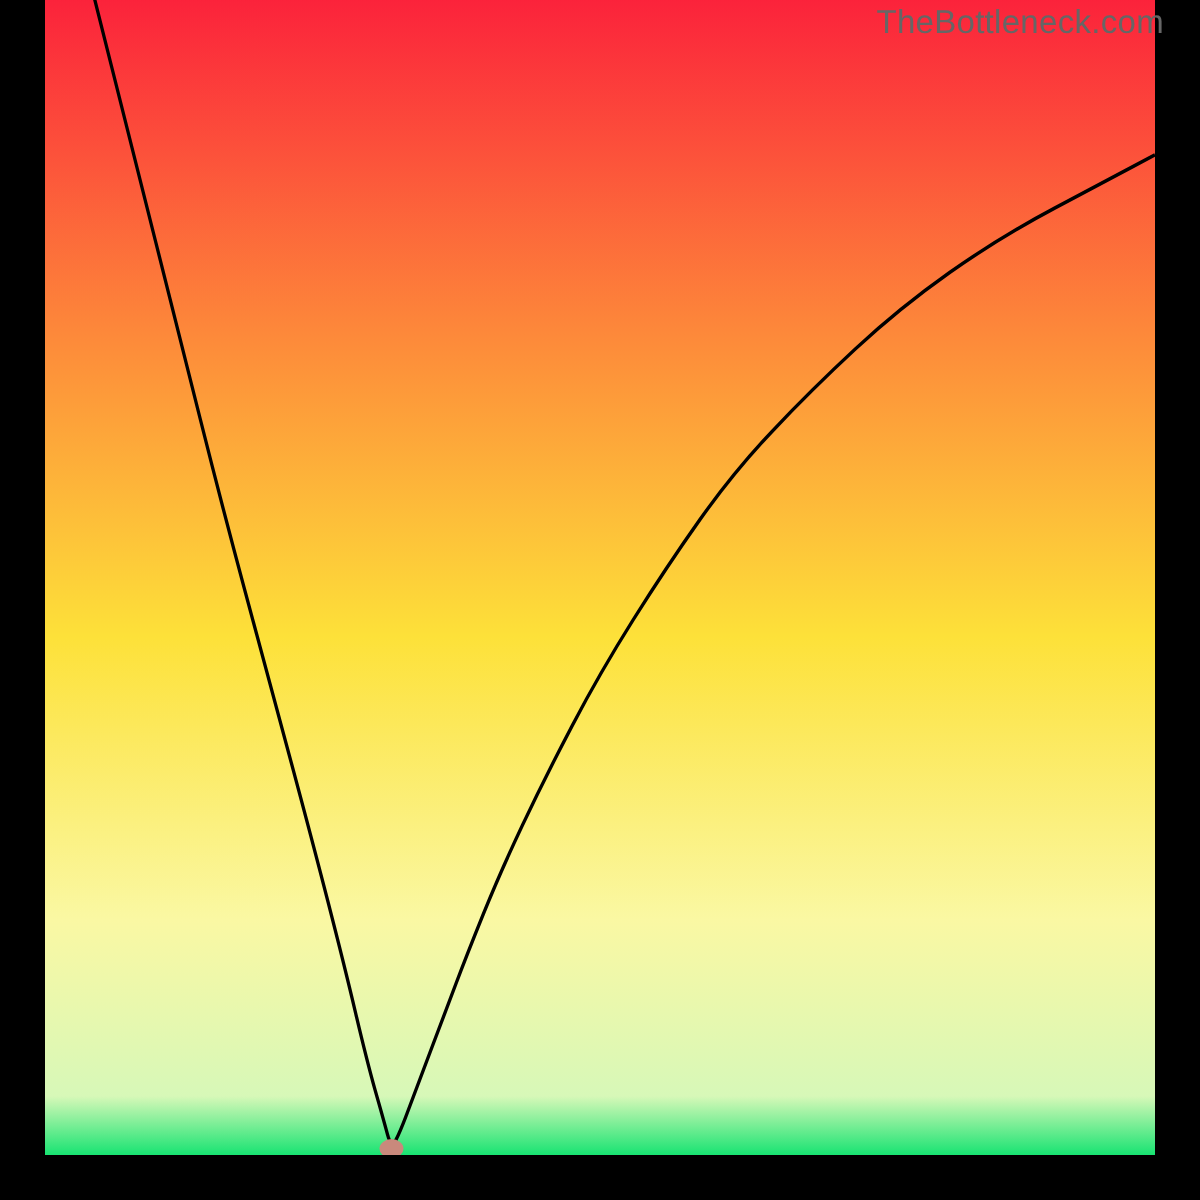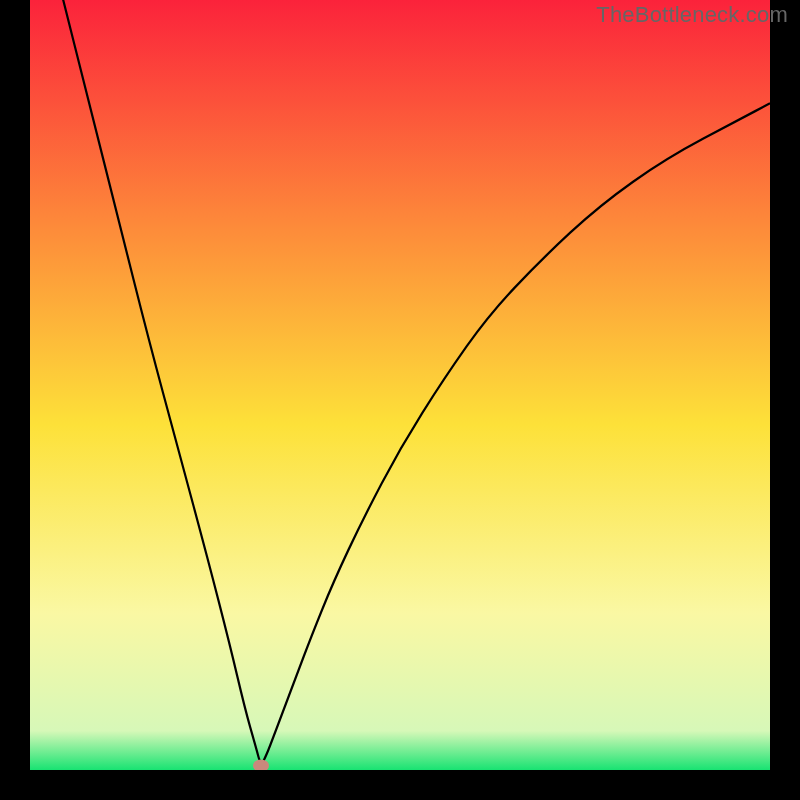--- a/index.html
+++ b/index.html
@@ -13,21 +13,21 @@
   }
   .frame {
     position: relative;
     width: 800px;
     height: 800px;
     background: #000;
   }
   .watermark {
     position: absolute;
     top: 2px;
-    right: 12px;
+    right: 24px;
     color: #666;
     font-size: 22px;
     font-weight: 500;
     letter-spacing: 0.2px;
     z-index: 5;
   }
   .plot-area {
     position: absolute;
     left: 30px;
     top: 30px;

